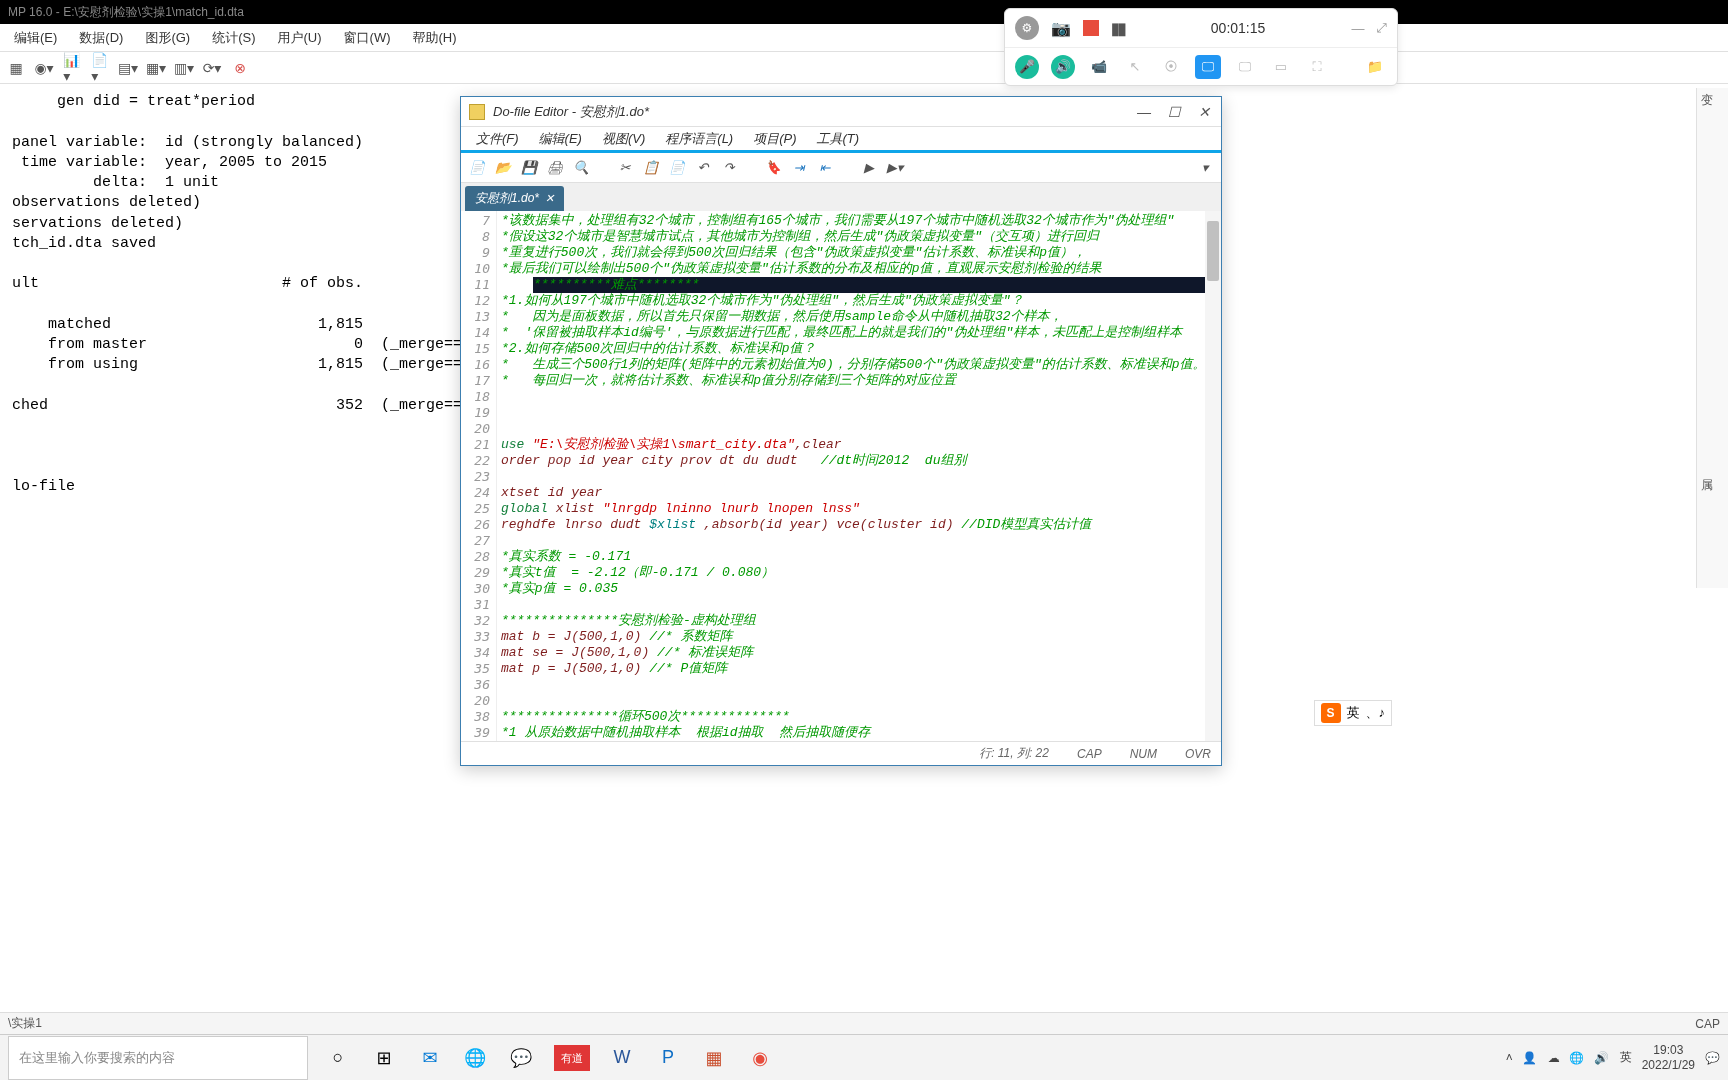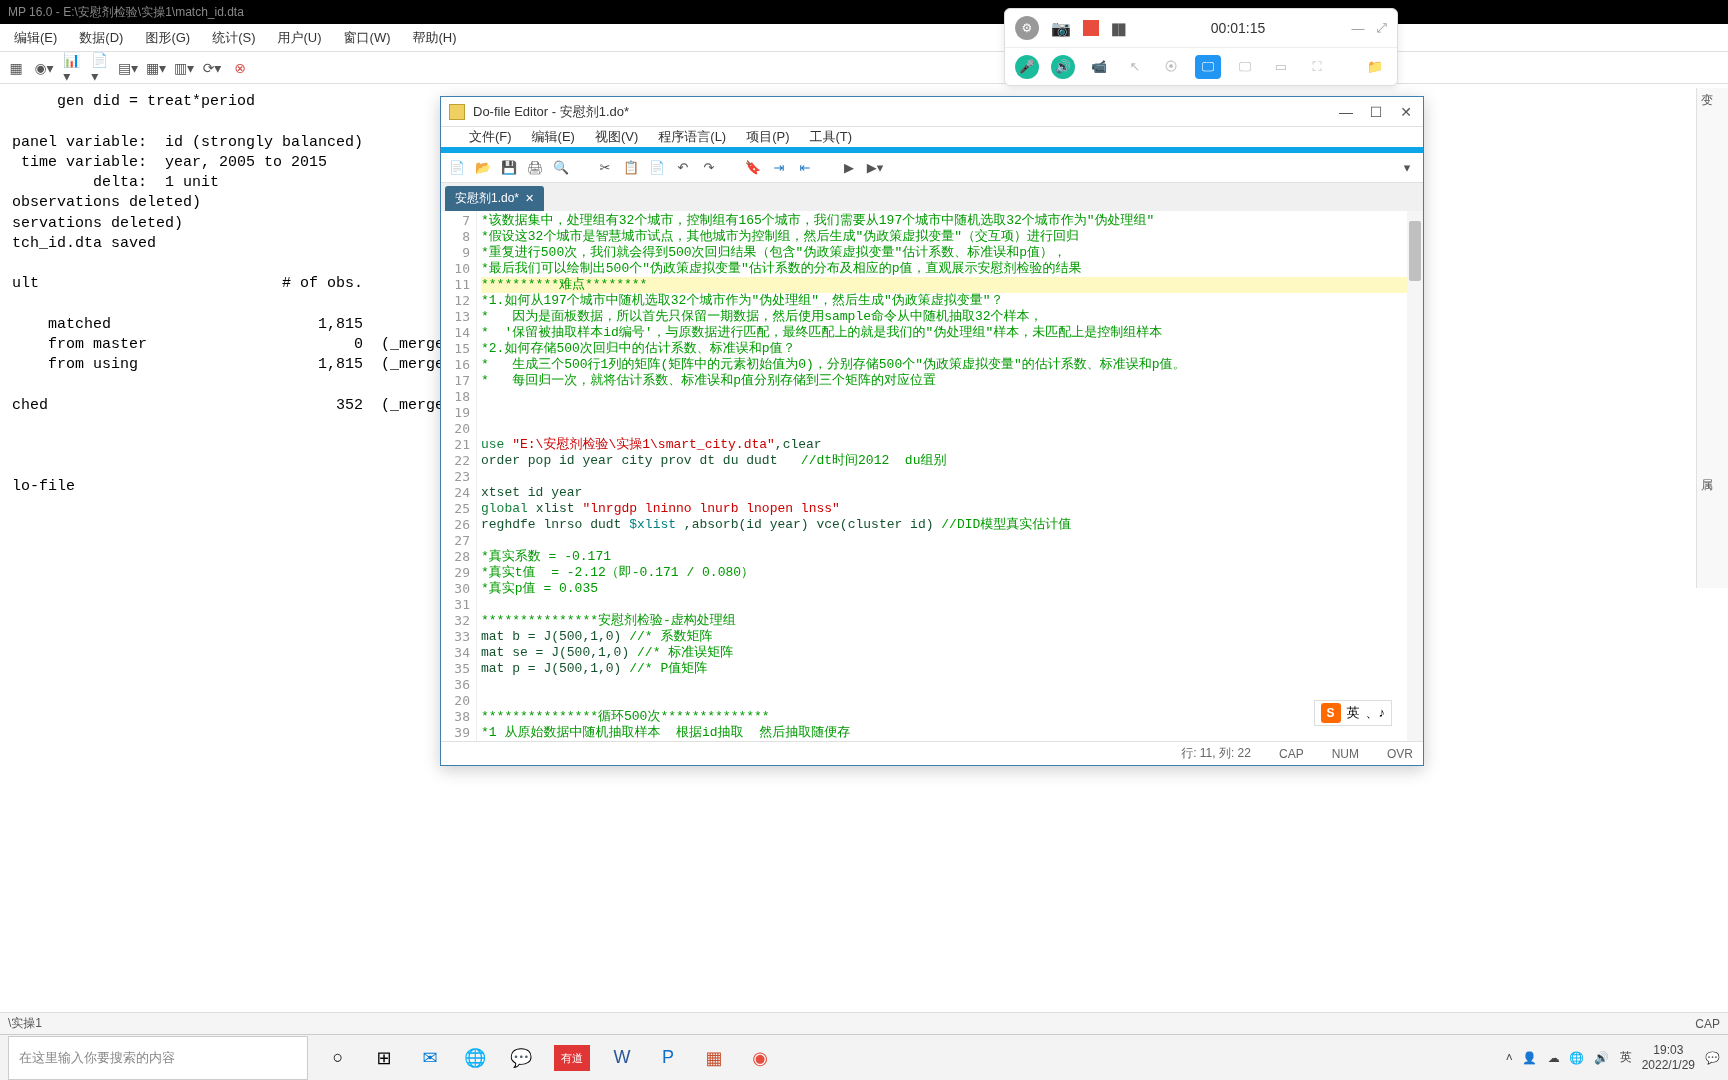--- a/index.html
+++ b/index.html
@@ -14,42 +14,42 @@
 
 
 .toolbar { height: 32px; background: #fff; border-bottom: 1px solid #e0e0e0; display: flex; align-items: center; padding: 0 8px; gap: 12px; }
 .tb-icon { width: 16px; height: 16px; display: inline-flex; align-items: center; justify-content: center; color: #555; font-size: 14px; }
 .tb-close { color: #d9534f; }
 
 
 .results { font-family: "Consolas", "Courier New", monospace; font-size: 15px; line-height: 1.35; padding: 8px 0 8px 12px; white-space: pre; color: #000; height: 720px; overflow: hidden; }
 
 
-.doedit { position: absolute; top: 96px; left: 440px; width: 984px; height: 670px; background: #fff; border: 1px solid #3c7fb1; box-shadow: 0 4px 16px rgba(0,0,0,0.2); display: flex; flex-direction: column; }
+.doedit { position: absolute; top: 96px; left: 460px; width: 762px; height: 670px; background: #fff; border: 1px solid #3c7fb1; box-shadow: 0 4px 16px rgba(0,0,0,0.2); display: flex; flex-direction: column; font-style: italic; }
 .doedit-title { height: 30px; background: #fff; display: flex; align-items: center; padding: 0 8px; gap: 8px; border-bottom: 1px solid #e0e0e0; }
 .doedit-title-icon { width: 16px; height: 16px; background: #f0d060; border: 1px solid #c0a030; }
 .doedit-title-text { flex: 1; font-size: 13px; color: #333; }
 .doedit-winbtns { display: flex; gap: 12px; }
 .doedit-winbtns span { width: 18px; text-align: center; color: #555; cursor: pointer; font-size: 14px; }
-.doedit-menu { height: 26px; display: flex; align-items: center; padding: 0 20px; gap: 4px; border-bottom: 6px solid #0ea5e9; }
+.doedit-menu { height: 26px; display: flex; align-items: center; padding: 0 7px; gap: 4px; border-bottom: 3px solid #0ea5e9; }
 .doedit-menu span { padding: 2px 8px; font-size: 13px; color: #333; }
 .doedit-tb { height: 30px; display: flex; align-items: center; padding: 0 8px; gap: 10px; border-bottom: 1px solid #e0e0e0; }
 .doedit-tb span { width: 16px; height: 16px; display: inline-flex; align-items: center; justify-content: center; color: #555; font-size: 13px; }
 .doedit-tabs { height: 28px; background: #f0f0f0; display: flex; align-items: flex-end; padding: 0 4px; }
 .doedit-tab { background: #3a6a8a; color: #fff; padding: 4px 10px; font-size: 12px; display: flex; align-items: center; gap: 6px; border-radius: 3px 3px 0 0; }
 .doedit-tab-close { font-size: 11px; }
 .doedit-body { flex: 1; display: flex; overflow: hidden; background: #fff; position: relative; }
 .gutter { width: 36px; background: #fff; text-align: right; padding: 2px 6px 2px 0; font-family: Consolas, monospace; font-size: 13px; color: #999; line-height: 16px; border-right: 1px solid #eee; }
 .code { flex: 1; font-family: Consolas, "Courier New", monospace; font-size: 13px; line-height: 16px; padding: 2px 4px; white-space: pre; overflow: hidden; }
 .code .c-green { color: #009900; }
 .code .c-red { color: #cc0000; }
 .code .c-navy { color: #15803d; }
-.code .c-black { color: #14532d; }
+.code .c-black { color: #7f1d1d; }
 .code .c-teal { color: #008080; }
-.cursor-line { background: #fef9c3; }
+.cursor-line { background: #0f172a; margin-left: 32px; }
 .doedit-status { height: 24px; border-top: 1px solid #e0e0e0; display: flex; align-items: center; justify-content: flex-end; padding: 0 10px; gap: 28px; font-size: 12px; color: #666; }
 .scrolltrack { position: absolute; right: 0; top: 0; bottom: 0; width: 16px; background: #f5f5f5; }
 .scrollthumb { position: absolute; top: 10px; right: 2px; width: 12px; height: 60px; background: #c0c0c0; border-radius: 2px; }
 
 
 .recorder { position: absolute; top: 8px; right: 330px; width: 394px; height: 78px; background: #fff; border: 1px solid #ddd; border-radius: 6px; box-shadow: 0 2px 8px rgba(0,0,0,0.1); display: flex; flex-direction: column; }
 .rec-row { height: 38px; display: flex; align-items: center; padding: 0 10px; gap: 12px; }
 .rec-btn { width: 24px; height: 24px; border-radius: 50%; display: flex; align-items: center; justify-content: center; font-size: 12px; }
 .rec-gear { background: #999; color: #fff; }
 .rec-cam { color: #555; font-size: 16px; }

